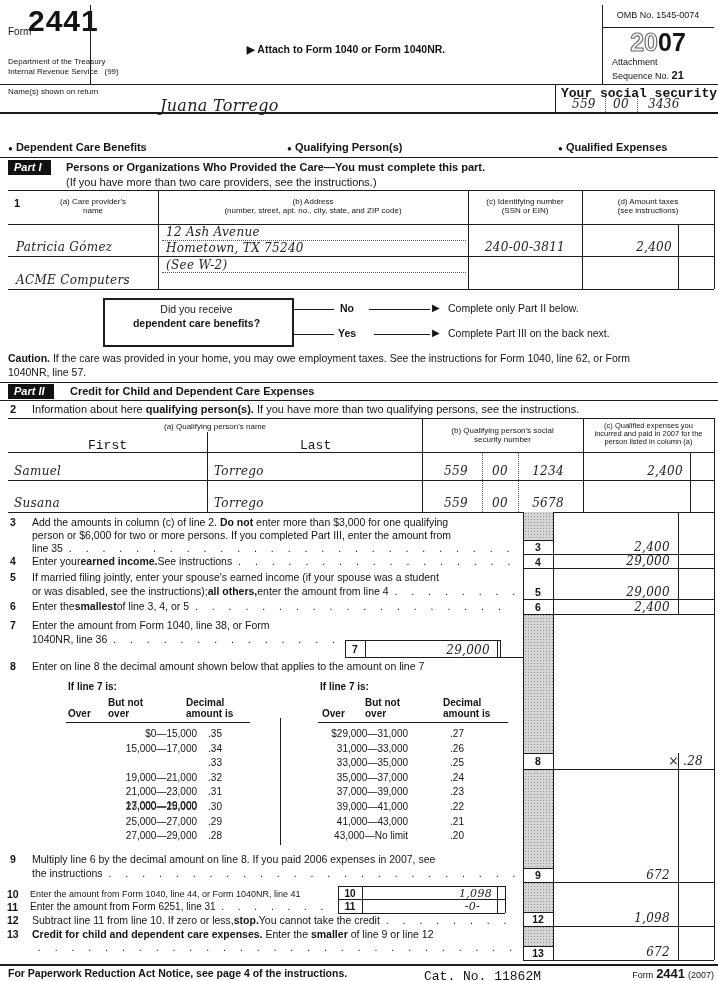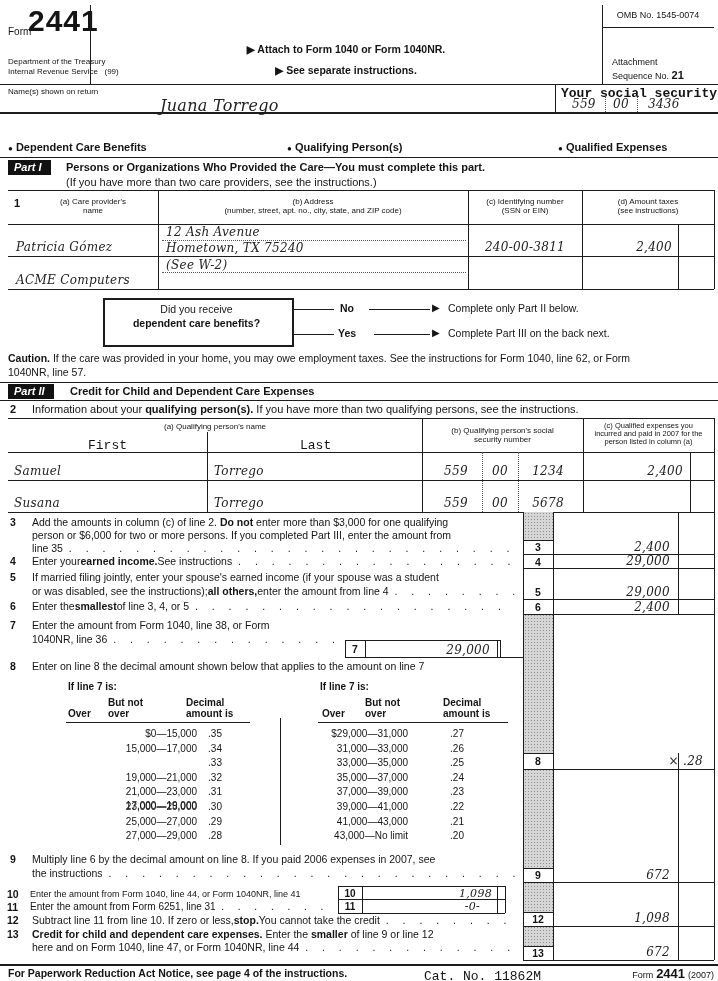--- a/index.html
+++ b/index.html
@@ -35,23 +35,23 @@
 
 <div id="form">
 
   <div class="abs f10" style="left:8px;top:26px">Form</div>
   <div class="abs b" style="left:28px;top:4px;font-size:30px;letter-spacing:1px">2441</div>
   <div class="abs f8" style="left:8px;top:57px">Department of the Treasury</div>
   <div class="abs f8" style="left:8px;top:67px"><span>Internal Revenue Service</span>&nbsp;&nbsp;&nbsp;<span>(99)</span></div>
   <div class="vl" style="left:90px;top:5px;height:79px"></div>
   <div class="vl" style="left:602px;top:5px;height:79px"></div>
   <div class="abs b ctr" style="left:90px;top:43px;width:512px">▶ Attach to Form 1040 or Form 1040NR.</div>
-  <div class="abs b ctr" style="left:90px;top:64px;width:512px">▶ See separate instructions.</div>
   <div class="abs f9 ctr" style="left:602px;top:10px;width:112px">OMB No. 1545-0074</div>
   <div class="hl" style="left:602px;top:27px;width:112px"></div>
+  <div class="abs ctr" style="left:602px;top:28px;width:112px;font-size:25px;font-weight:bold"><span class="outline">20</span><span>07</span></div>
   <div class="abs f9" style="left:612px;top:57px">Attachment</div>
   <div class="abs f9" style="left:612px;top:69px"><span>Sequence No.</span> <span class="b f11">21</span></div>
 
   <div class="hl" style="left:0;top:84px;width:718px"></div>
   <div class="vl" style="left:555px;top:84px;height:29px"></div>
   <div class="abs f8" style="left:8px;top:87px">Name(s) shown on return</div>
   <div class="abs hw" style="left:160px;top:96px;font-size:16px">Juana Torrego</div>
   <div class="abs f85 b" style="left:561px;top:86px">Your social security number</div>
   <div class="abs hw" style="left:572px;top:97px"><span>559</span></div>
   <div class="abs hw" style="left:613px;top:97px"><span>00</span></div>
@@ -113,21 +113,21 @@
   <div class="abs" style="left:448px;top:327px">Complete Part III on the back next.</div>
 
   <div class="abs" style="left:8px;top:352px"><span class="b">Caution.</span><span> If the care was provided in your home, you may owe employment taxes. See the instructions for Form 1040, line 62, or Form</span></div>
   <div class="abs" style="left:8px;top:366px">1040NR, line 57.</div>
 
   <div class="hl" style="left:0;top:382px;width:718px"></div>
   <div class="badge" style="left:8px;top:384px">Part II</div>
   <div class="abs f11 b" style="left:70px;top:385px">Credit for Child and Dependent Care Expenses</div>
   <div class="hl" style="left:0;top:400px;width:718px"></div>
   <div class="abs b f11" style="left:10px;top:403px">2</div>
-  <div class="abs f11" style="left:32px;top:403px"><span>Information about your </span><span class="b">qualifying person(s).</span><span> If you have more than two qualifying persons, see the instructions.</span></div>
+  <div class="abs f11" style="left:32px;top:403px"><span>Information about here </span><span class="b">qualifying person(s).</span><span> If you have more than two qualifying persons, see the instructions.</span></div>
 
   <div class="hl" style="left:8px;top:418px;width:706px"></div>
   <div class="hl" style="left:8px;top:452px;width:706px"></div>
   <div class="hl" style="left:8px;top:480px;width:706px"></div>
   <div class="hl" style="left:8px;top:512px;width:706px"></div>
   <div class="vl" style="left:207px;top:432px;height:80px"></div>
   <div class="vl" style="left:422px;top:418px;height:94px"></div>
   <div class="vl" style="left:583px;top:418px;height:94px"></div>
   <div class="vl" style="left:690px;top:452px;height:60px"></div>
   <div class="vl" style="left:714px;top:418px;height:94px"></div>
@@ -294,21 +294,20 @@
       <span>Subtract line 11 from line 10. If zero or less, </span>
       <span class="b">stop.</span>
       <span> You cannot take the credit</span>
       <span>&nbsp;&nbsp;</span>
       <span class="fill ldr">. . . . . . . . . . . . . . . . . . . . . . . . . . . . . . . . . . . . . . . . . . . . . . . . . .</span>
     </div>
 
   <div class="abs b" style="left:7px;top:928px">13</div>
   <div class="abs" style="left:32px;top:928px"><span class="b">Credit for child and dependent care expenses.</span><span> Enter the </span><span class="b">smaller</span><span> of line 9 or line 12</span></div>
   <div class="abs clip" style="left:32px;top:941px;width:483px">
-      <span>here and on Form 1040, line 47, or Form 1040NR, line 44</span>
       <span>&nbsp;&nbsp;</span>
       <span class="fill ldr">. . . . . . . . . . . . . . . . . . . . . . . . . . . . . . . . . . . . . . . . . . . . . . . . . .</span>
     </div>
 
   <div class="gray" style="left:524px;top:512px;width:29px;height:28px"></div>
   <div class="gray" style="left:524px;top:614px;width:29px;height:139px"></div>
   <div class="gray" style="left:524px;top:769px;width:29px;height:99px"></div>
   <div class="gray" style="left:524px;top:882px;width:29px;height:30px"></div>
   <div class="gray" style="left:524px;top:926px;width:29px;height:20px"></div>
   <div class="vl" style="left:523px;top:512px;height:448px"></div>

